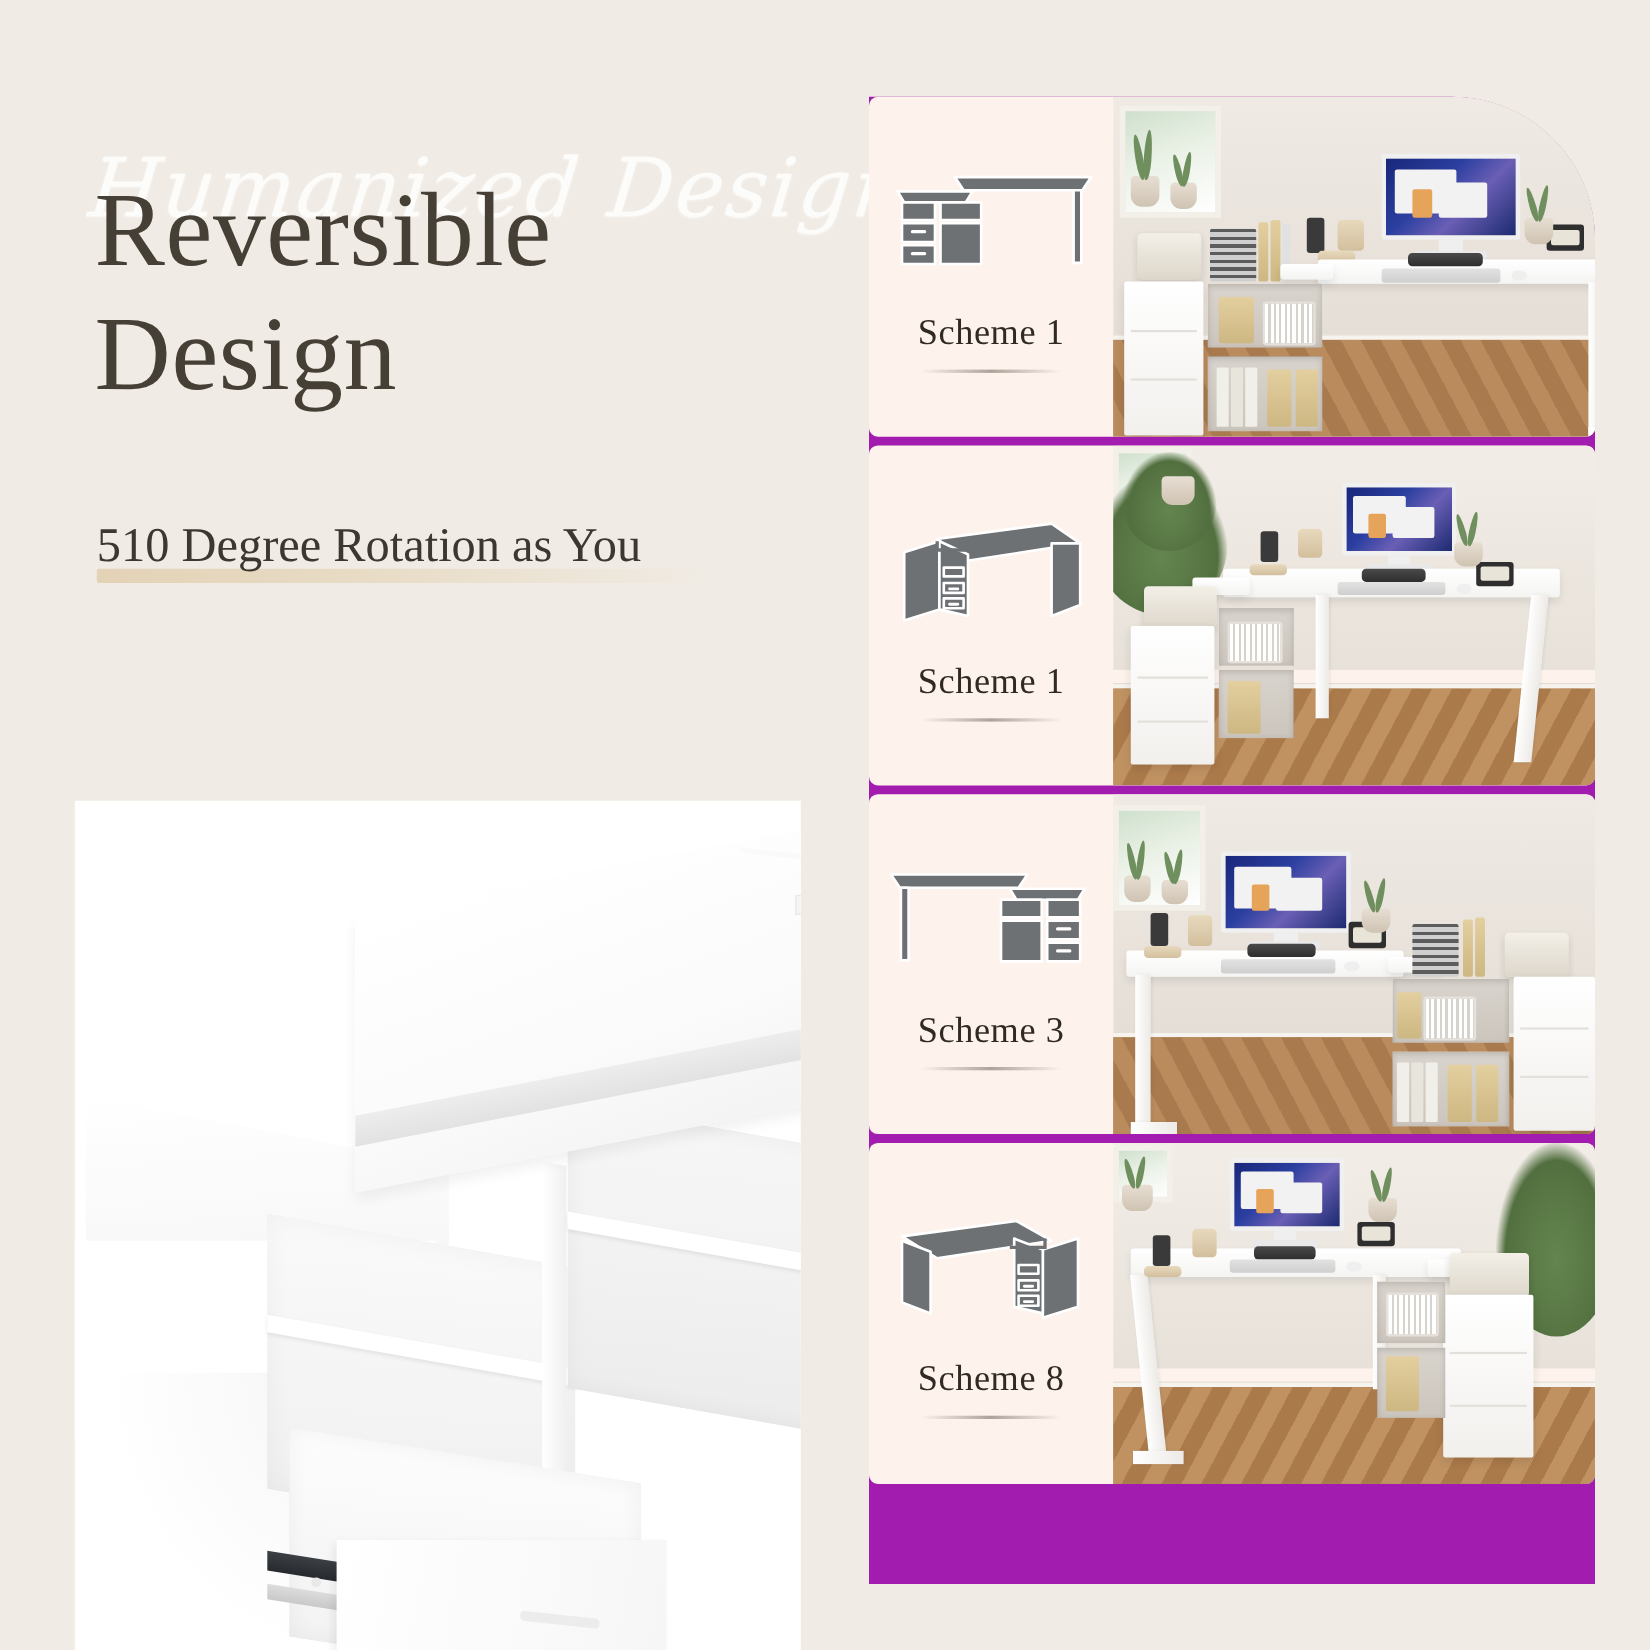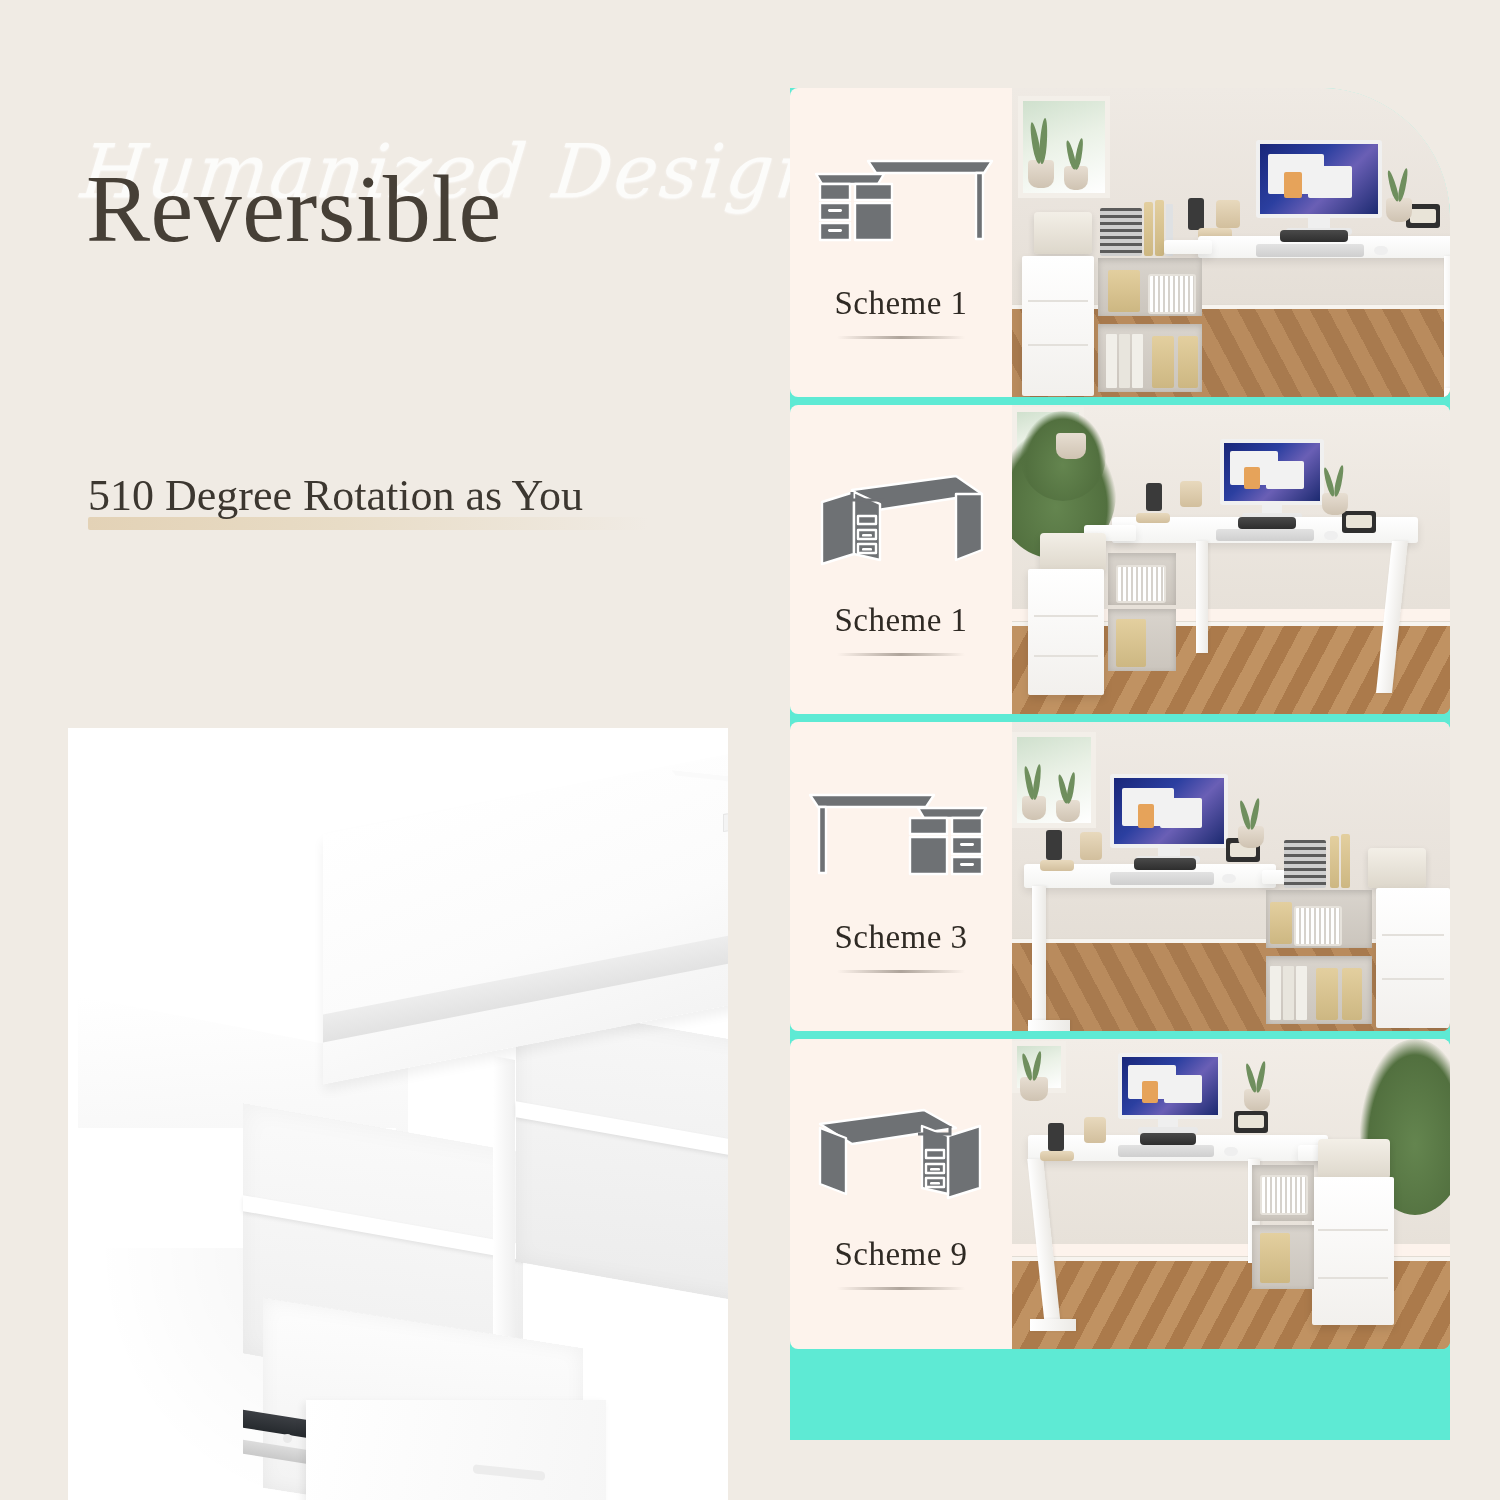--- a/index.html
+++ b/index.html
@@ -162,21 +162,21 @@
     position:absolute;left:112px;top:168px;
     font-family:"Liberation Sans", sans-serif;
     font-size:40px;font-weight:400;color:#111;
     letter-spacing:1px;
   }
 
   
   .right-col{
     position:absolute;left:790px;top:88px;width:660px;height:1352px;
     border-radius:0 130px 0 0;
-    background:#5eead4;
+    background:#a21caf;
     padding:0;
     box-sizing:border-box;
     overflow:hidden;
   }
   .panel{
     position:relative;
     height:309px;
     margin:0 0 8px 0;
     background:#fdf3ec;
     border-radius:8px;
@@ -265,20 +265,21 @@
 <body>
 
 <div id="stage">
 
   <div class="left-col">
 
     <div class="watermark">Humanized Design</div>
 
     <div class="title">
       <span>Reversible</span>
+      <span class="l2">Design</span>
     </div>
 
     <div class="subtitle-wrap">
       <span class="sub-line one">
         <span class="bar"></span>
         <span class="txt">510 Degree Rotation as You</span>
       </span>
     </div>
 
     <div class="detail-photo">
@@ -562,21 +563,21 @@
             <rect x="120" y="80" width="18" height="9"></rect>
           </g>
           <g fill="none" stroke="#6e7174" stroke-width="3">
             <path d="M144,28 L144,36 L112,36"></path>
           </g>
           <g fill="#ffffff">
             <rect x="124" y="70" width="10" height="2.6" rx="1.2"></rect>
             <rect x="124" y="84" width="10" height="2.6" rx="1.2"></rect>
           </g>
         </svg>
-        <div class="panel-label">Scheme 9</div>
+        <div class="panel-label">Scheme 8</div>
         <div class="panel-rule"></div>
       </div>
       <div class="panel-photo">
         <div class="photo-inner">
           <div class="wall2"></div>
           <div class="baseboard"></div>
           <div class="floor b"></div>
           <div class="window" style="left:0px;top:2px;width:44px;height:42px;"></div>
           <div class="pot" style="left:8px;top:38px;width:28px;height:24px;"></div>
           <div class="leaf" style="left:12px;top:14px;width:6px;height:28px;transform:rotate(-16deg);"></div>

